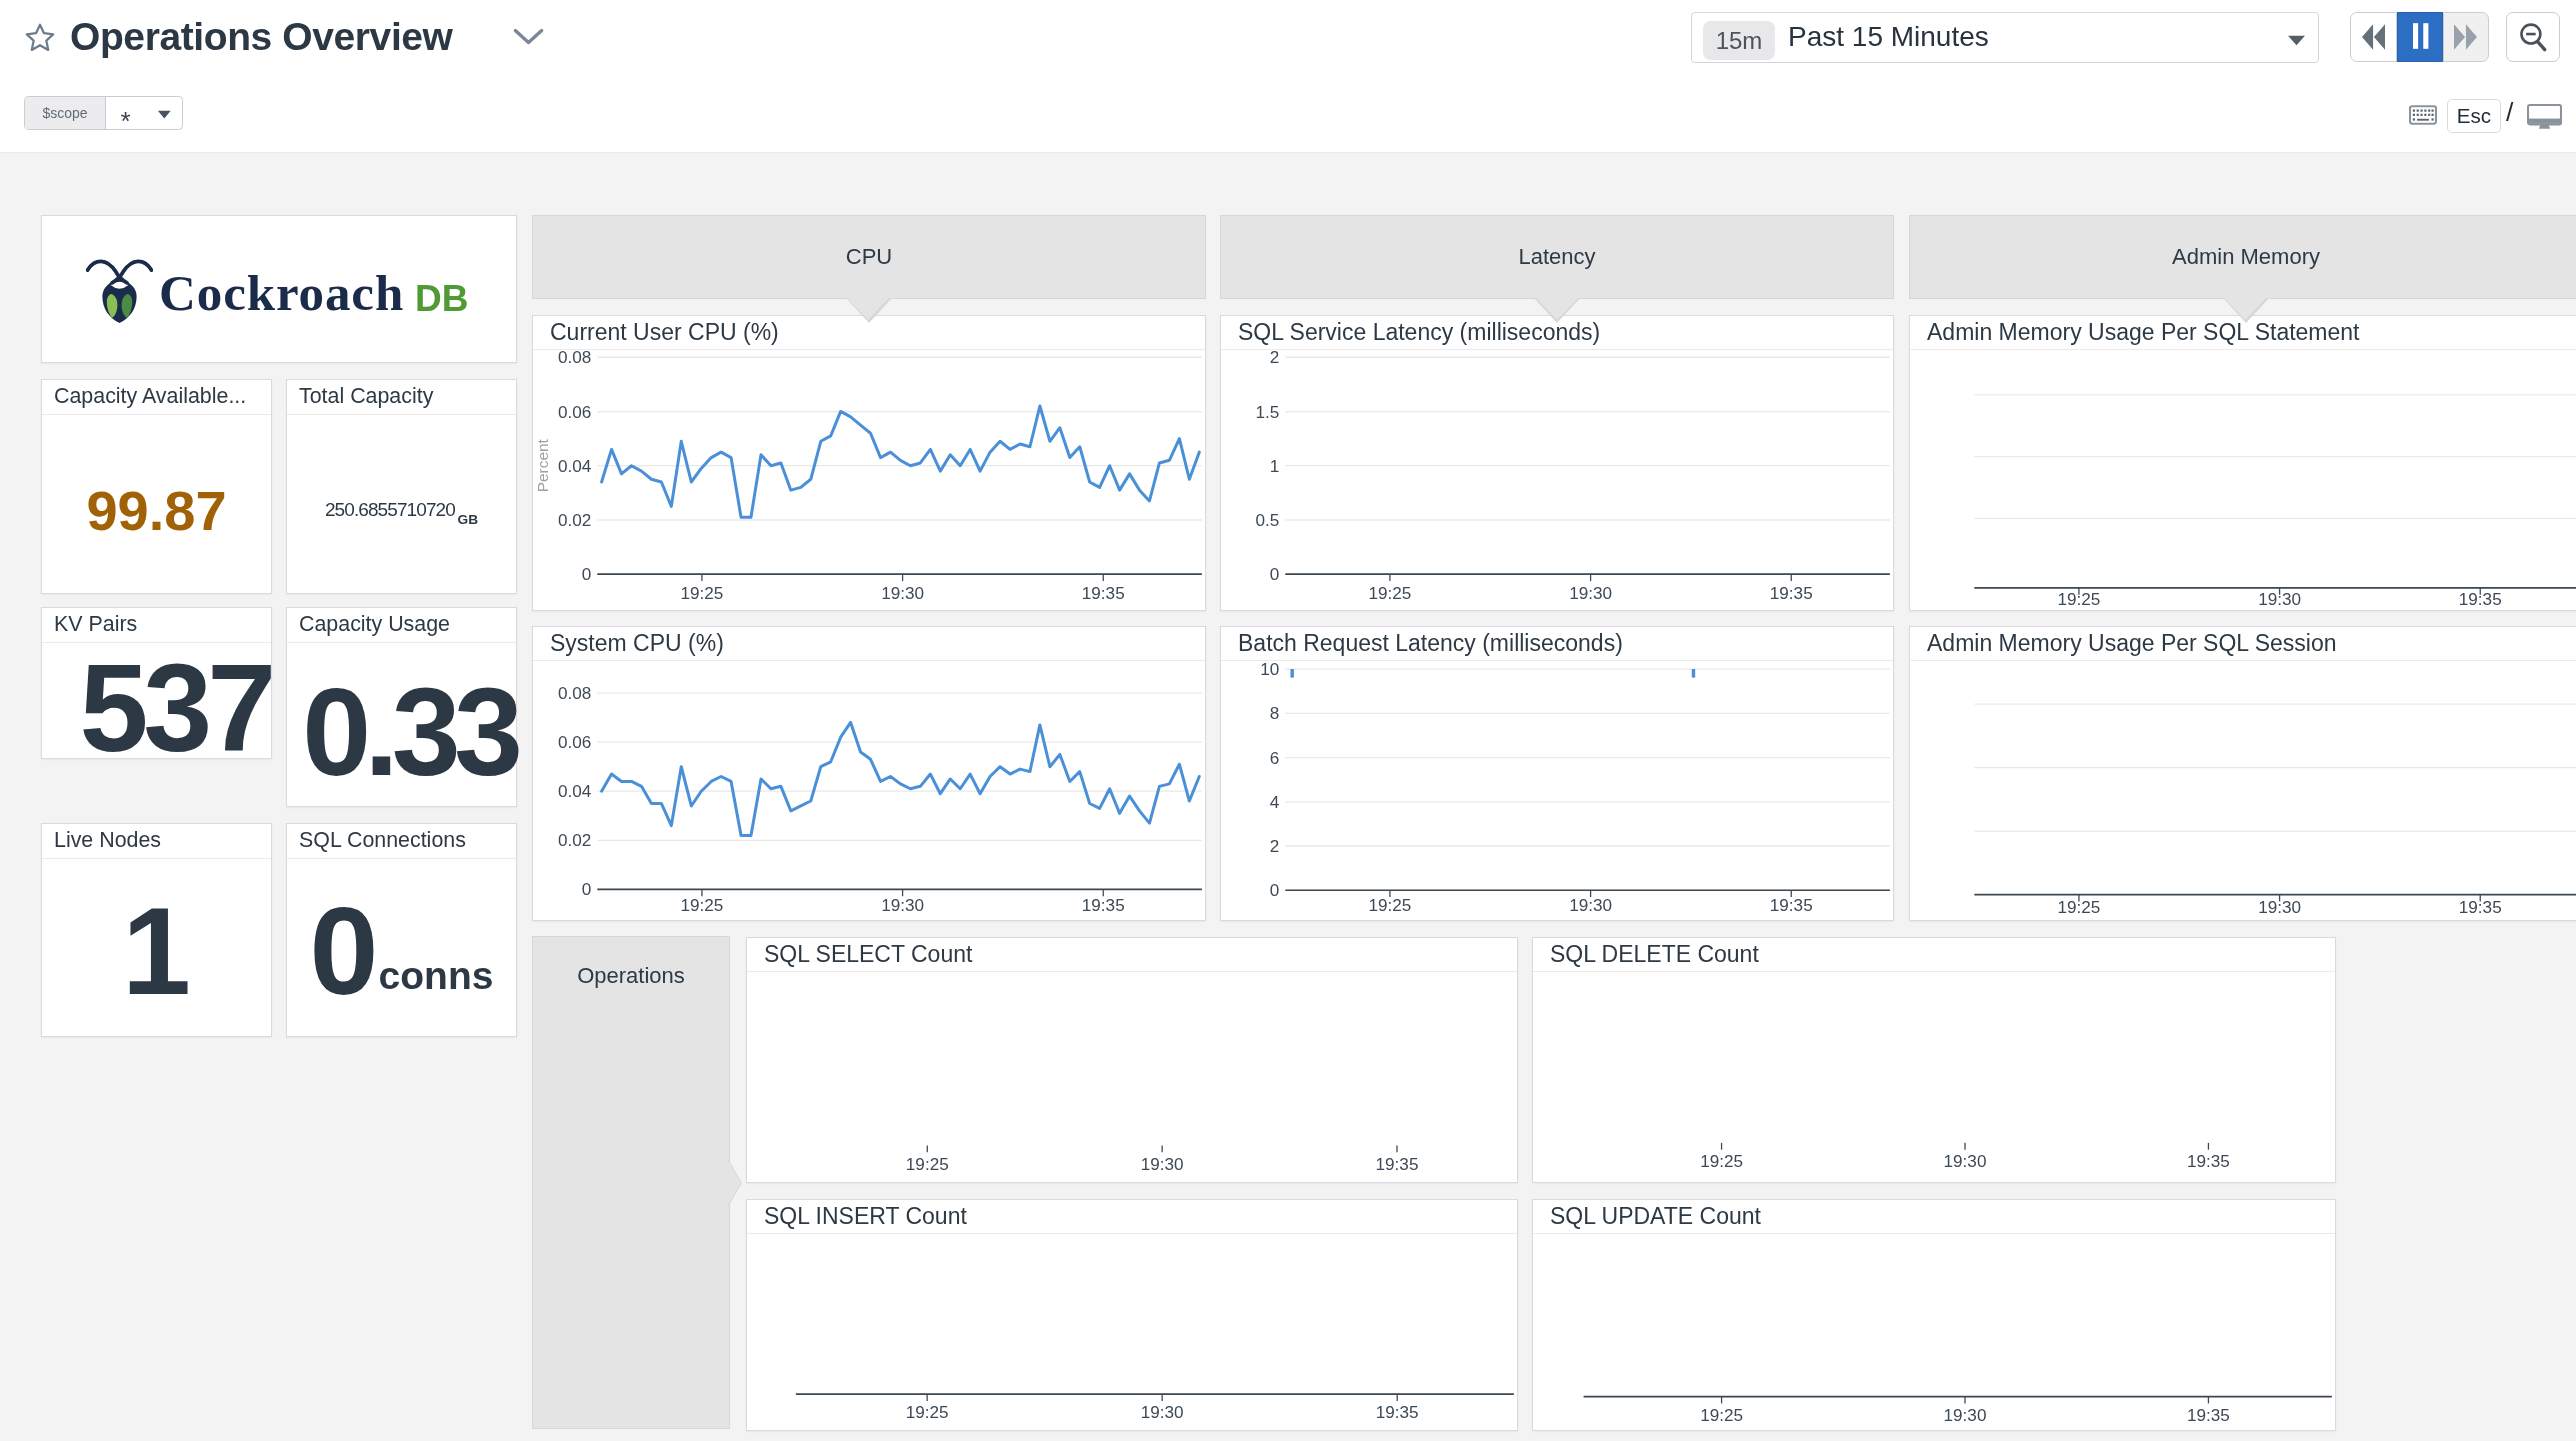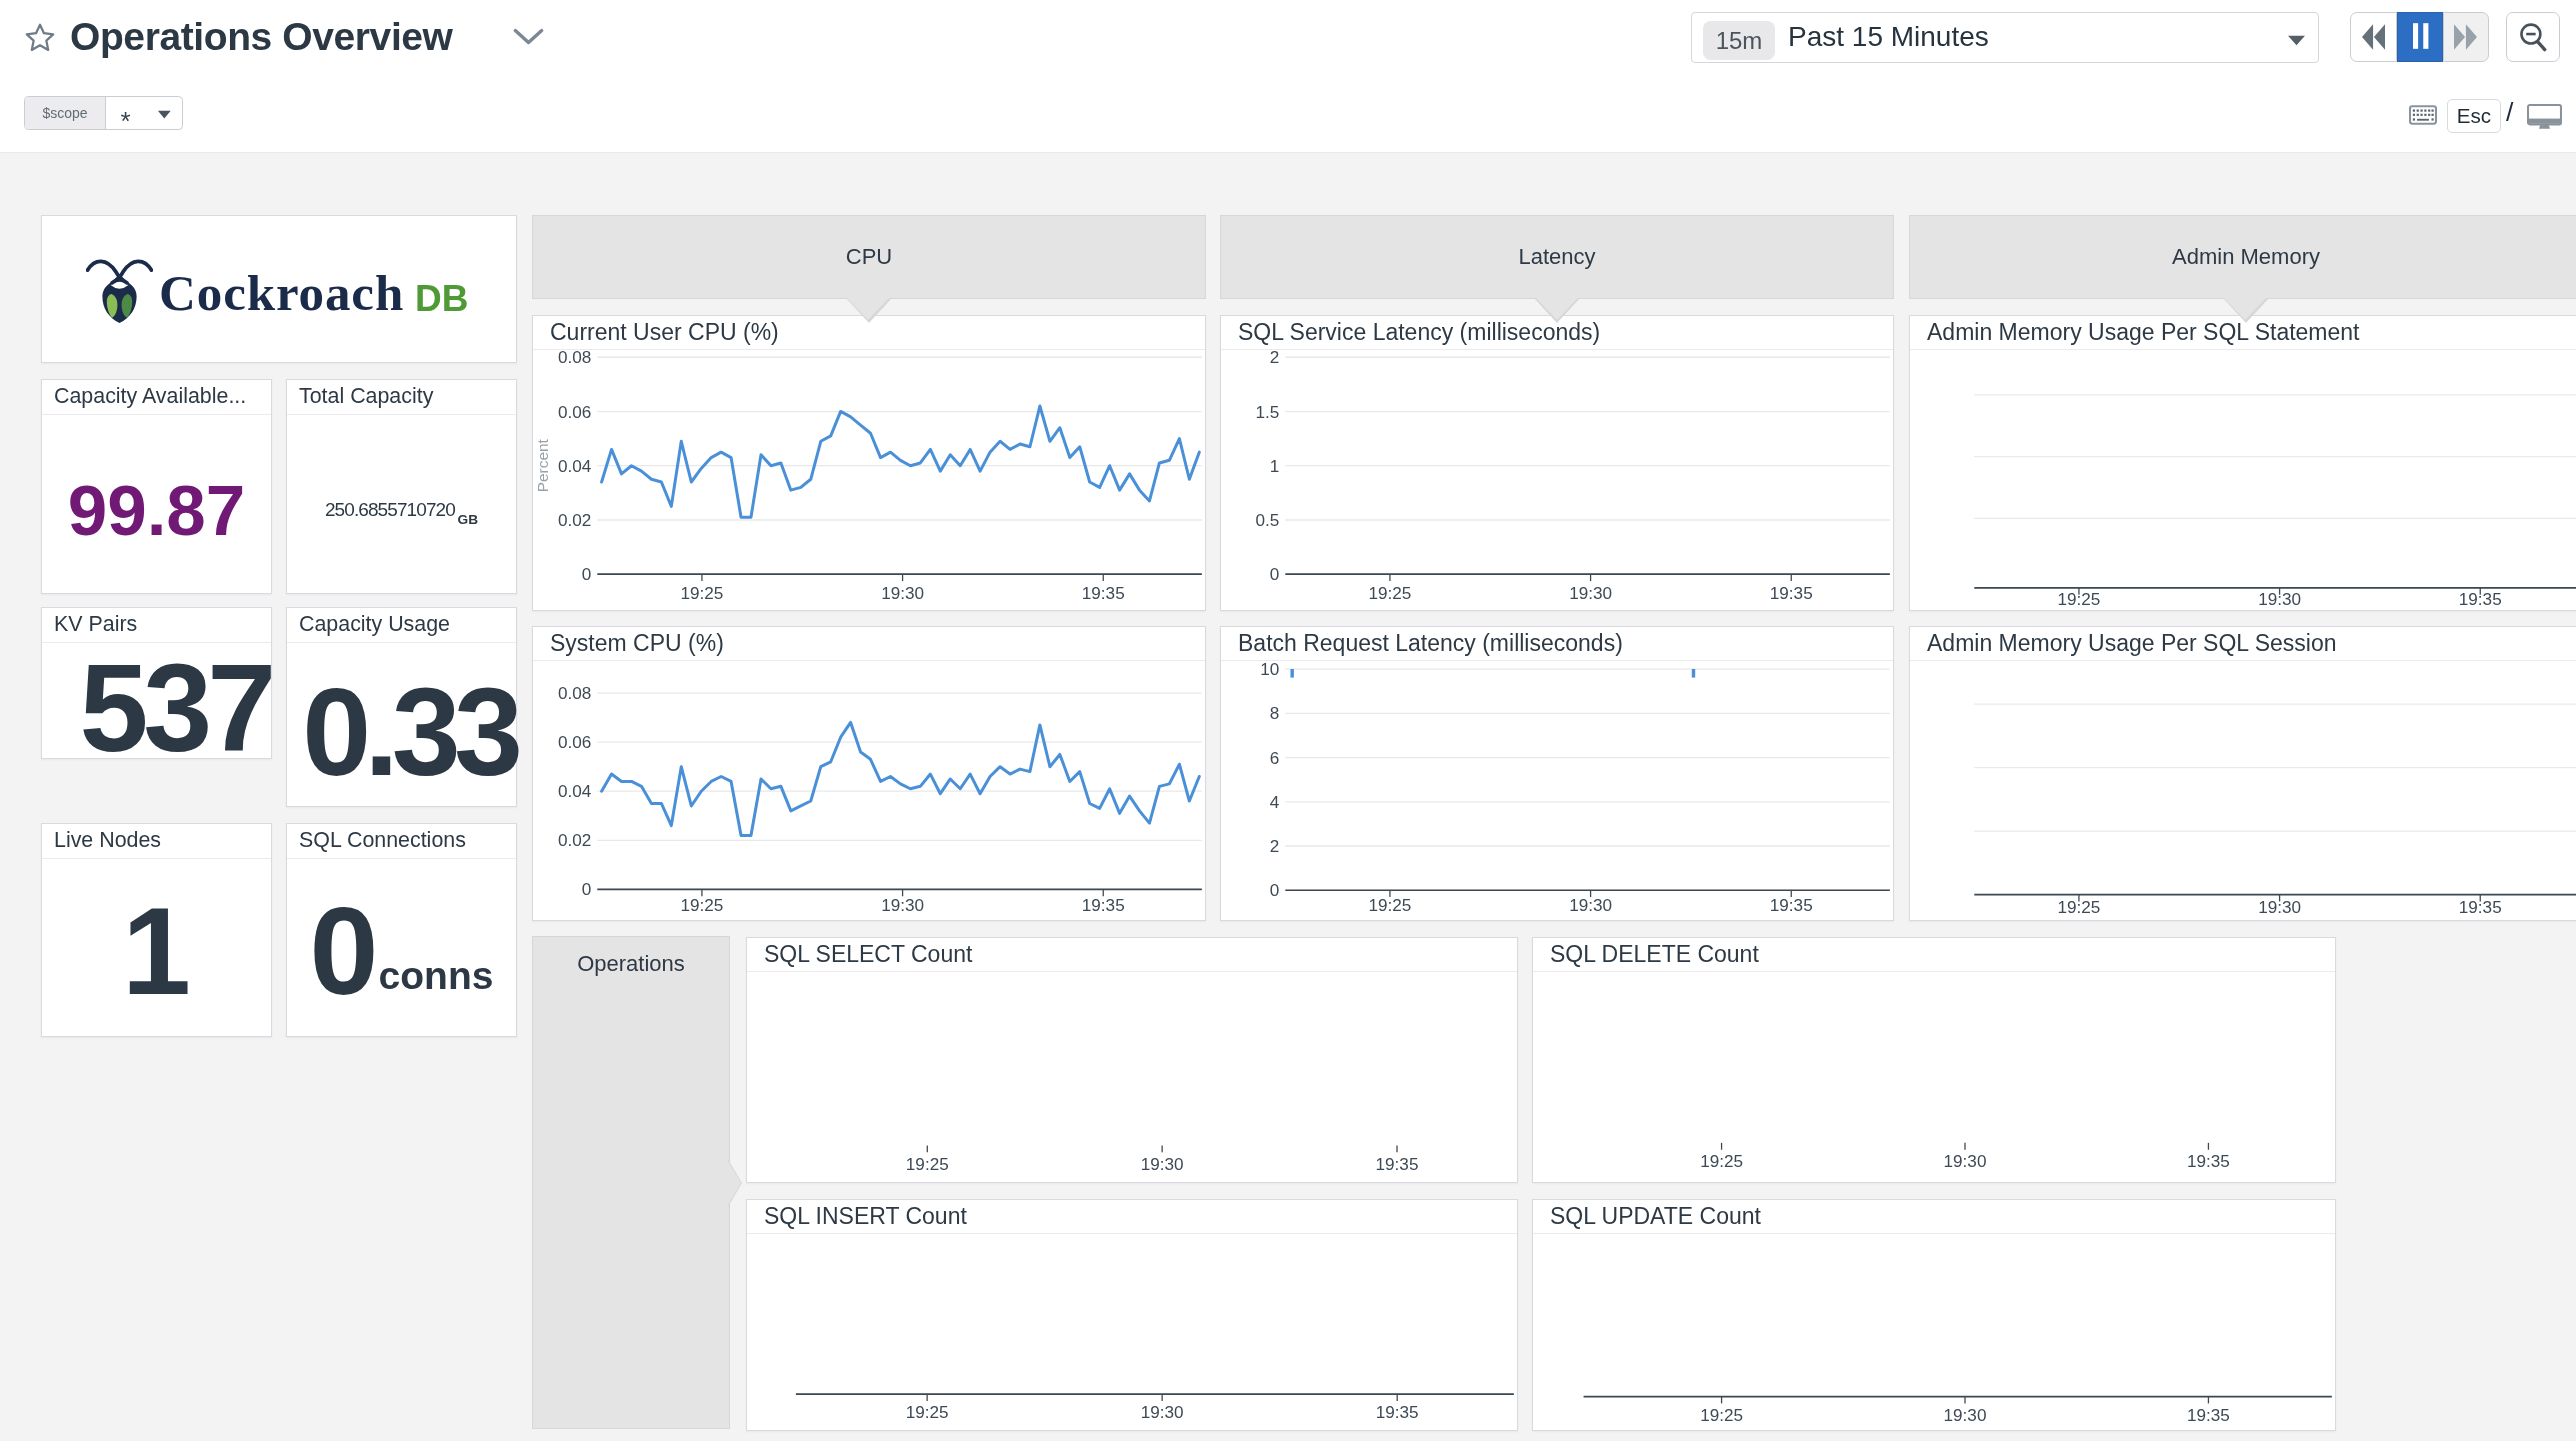--- a/index.html
+++ b/index.html
@@ -96,21 +96,21 @@
 <path d="M56,52 C50,54 47,61 48,70 C49,78 52,82 55,84 C60,78 62,70 62,62 C62,56 59,53 56,52 Z" fill="#4d8a46"></path>
 <path d="M2,20 C12,4 28,4 40,22 C43,28 48,33 55,37" fill="none" stroke="#1b2b4a" stroke-width="5" stroke-linecap="round"></path>
 <path d="M88,20 C78,4 62,4 50,22 C47,28 42,33 35,37" fill="none" stroke="#1b2b4a" stroke-width="5" stroke-linecap="round"></path>
 </svg>
     <div class="abs" style="left:117px;top:52px;font-family:'Liberation Serif',serif;font-weight:bold;font-size:51px;color:#1b2b4a;line-height:51px;letter-spacing:0.9px;">Cockroach</div>
     <div class="abs" style="left:373px;top:64px;font-weight:bold;font-size:37px;color:#4f9a34;line-height:37px;">DB</div>
   </div>
 <div class="card" style="left:41px;top:379px;width:231px;height:215px;">
     <div class="stitle">Capacity Available...</div>
     <div class="abs" style="left:0;top:35px;right:0;bottom:0;display:flex;align-items:center;justify-content:center;padding-top:12px;">
-      <span style="font-size:71px;font-weight:bold;color:#701a75;">99.87</span>
+      <span style="font-size:56px;font-weight:bold;color:#a16207;">99.87</span>
     </div>
   </div>
 <div class="card" style="left:286px;top:379px;width:231px;height:215px;">
     <div class="stitle">Total Capacity</div>
     <div class="abs" style="left:0;top:35px;right:0;bottom:0;display:flex;align-items:center;justify-content:center;padding-top:12px;">
       <span style="font-size:19px;font-weight:normal;color:#2c3945;letter-spacing:-0.9px;">250.6855710720</span>
       <span style="font-size:13.7px;font-weight:bold;color:#2c3945;margin-top:19px;margin-left:2.6px;">GB</span>
     </div>
   </div>
 <div class="card" style="left:41px;top:607px;width:231px;height:152px;">
@@ -262,21 +262,21 @@
       <line x1="75" y1="312" x2="780" y2="312" stroke="#3c4852" stroke-width="2"></line>
       <line x1="197" y1="312" x2="197" y2="320" stroke="#3c4852" stroke-width="1.5"></line>
       <line x1="431" y1="312" x2="431" y2="320" stroke="#3c4852" stroke-width="1.5"></line>
       <line x1="665" y1="312" x2="665" y2="320" stroke="#3c4852" stroke-width="1.5"></line>
       <text x="197" y="326" font-size="20" fill="#3d4954" text-anchor="middle" dominant-baseline="central" font-family="Liberation Sans,sans-serif">19:25</text>
       <text x="431" y="326" font-size="20" fill="#3d4954" text-anchor="middle" dominant-baseline="central" font-family="Liberation Sans,sans-serif">19:30</text>
       <text x="665" y="326" font-size="20" fill="#3d4954" text-anchor="middle" dominant-baseline="central" font-family="Liberation Sans,sans-serif">19:35</text>
     </svg>
   </div>
 <div class="ghdr" style="left:532px;top:936px;width:198px;height:493px;align-items:flex-start;justify-content:center;">
-    <span style="margin-top:14px;">Operations</span>
+    <span style="margin-top:26px;">Operations</span>
   </div>
 <div class="abs" style="left:728px;top:1159px;width:0;height:0;border-top:24px solid transparent;border-bottom:24px solid transparent;border-left:14.6px solid #d7d7db;"></div>
 <div class="abs" style="left:728px;top:1161px;width:0;height:0;border-top:22px solid transparent;border-bottom:22px solid transparent;border-left:13px solid #e4e4e5;"></div>
 <div class="card" style="left:746px;top:937px;width:772px;height:246px;overflow:hidden;">
     <div class="ctitle">SQL SELECT Count</div>
     <svg class="abs" style="left:0;top:0" width="772" height="246" viewBox="0 0 900 287">
       <line x1="210" y1="242" x2="210" y2="250" stroke="#3c4852" stroke-width="1.5"></line>
       <line x1="484" y1="242" x2="484" y2="250" stroke="#3c4852" stroke-width="1.5"></line>
       <line x1="758" y1="242" x2="758" y2="250" stroke="#3c4852" stroke-width="1.5"></line>
       <text x="210" y="264" font-size="20" fill="#3d4954" text-anchor="middle" dominant-baseline="central" font-family="Liberation Sans,sans-serif">19:25</text>

